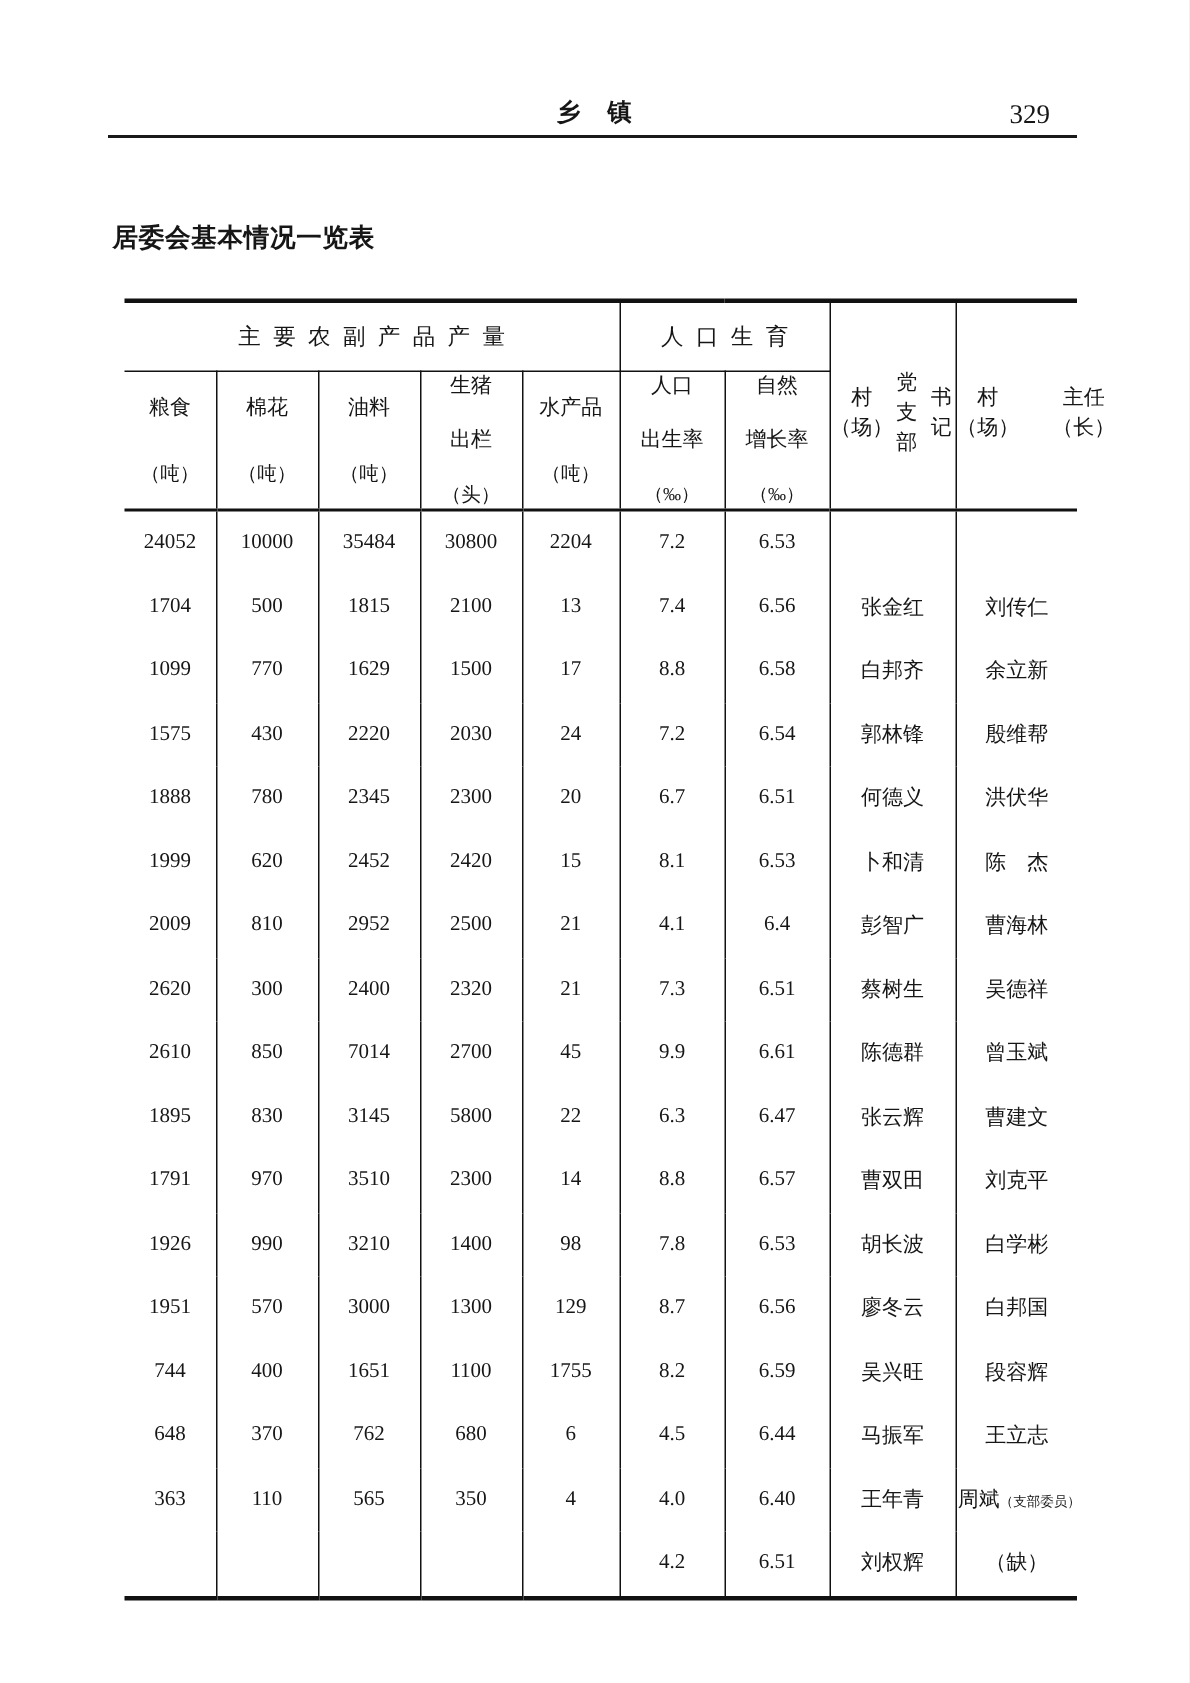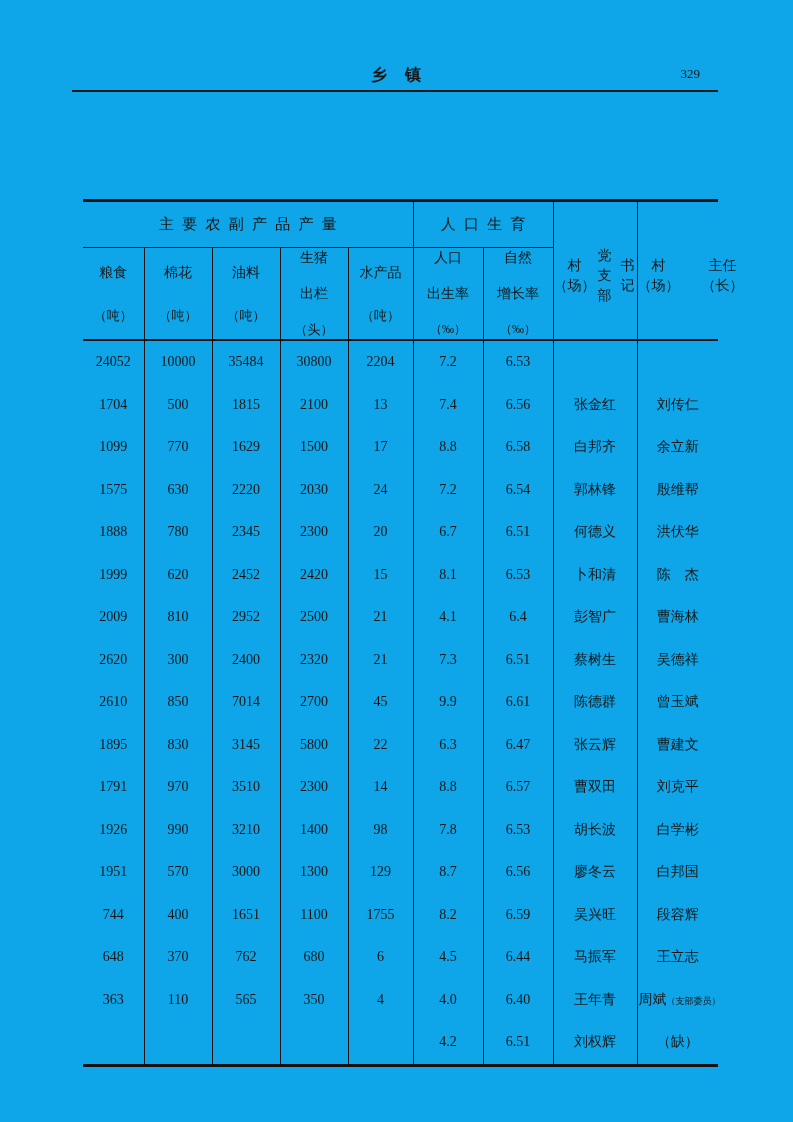--- a/index.html
+++ b/index.html
@@ -1,27 +1,27 @@
 <!DOCTYPE html>
 <html><head>
 <meta charset="utf-8">
 <style>
   html,body { margin:0; padding:0; background:#e8e8e8; }
   .page {
     position:relative; width:793px; height:1122px; margin:0 auto;
-    background:#0ea5e9; color:#161616;
+    background:#ffffff; color:#161616;
     font-family:"Liberation Serif","DejaVu Serif",serif;
     overflow:hidden;
   }
   
   .page-hdr-center {
     position:absolute; top:65px; left:0; width:100%;
     text-align:center; font-size:16px; font-weight:600; letter-spacing:1px;
   }
-  .page-num { position:absolute; top:66px; right:93px; font-size:13px; }
+  .page-num { position:absolute; top:66px; right:93px; font-size:18px; }
   .header-rule { position:absolute; top:90px; left:72px; width:646px; height:2px; background:#1a1a1a; }
   
   .doc-title {
     position:absolute; top:147px; left:75px; margin:0;
     font-family:"Liberation Sans","DejaVu Sans",sans-serif;
     font-size:17px; font-weight:bold; letter-spacing:0.5px;
   }
   
   .main-table {
     position:absolute; left:83px; top:199px; width:635px;
@@ -61,20 +61,21 @@
 </style>
 </head>
 <body>
 
 <div class="page">
 
   <div class="page-hdr-center">乡　镇</div>
   <div class="page-num">329</div>
   <div class="header-rule"></div>
 
+  <h1 class="doc-title">居委会基本情况一览表</h1>
 
   <table class="main-table">
     <colgroup>
       <col style="width:61px">
         <col style="width:68px">
         <col style="width:68px">
       <col style="width:68px">
         <col style="width:65px">
         <col style="width:70px">
       <col style="width:70px">
@@ -176,21 +177,21 @@
           <td>1629</td>
           <td>1500</td>
           <td>17</td>
           <td>8.8</td>
           <td>6.58</td>
           <td>白邦齐</td>
           <td>余立新</td>
         </tr>
         <tr>
           <td>1575</td>
-          <td>630</td>
+          <td>430</td>
           <td>2220</td>
           <td>2030</td>
           <td>24</td>
           <td>7.2</td>
           <td>6.54</td>
           <td>郭林锋</td>
           <td>殷维帮</td>
         </tr>
         <tr>
           <td>1888</td>

